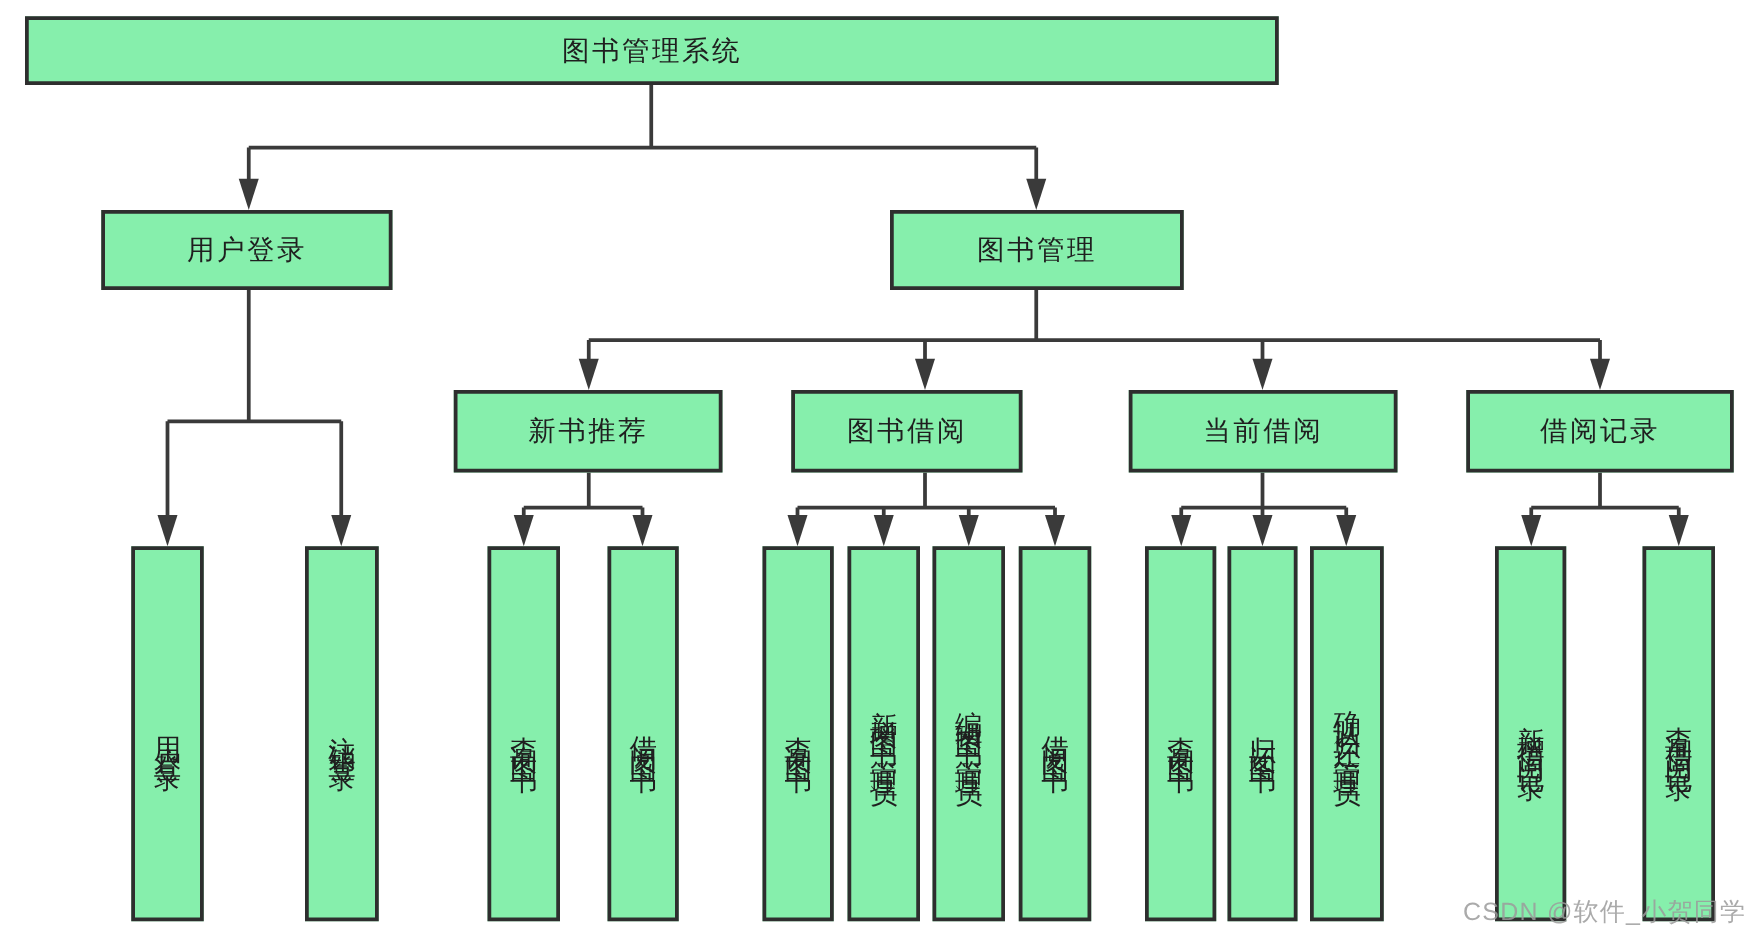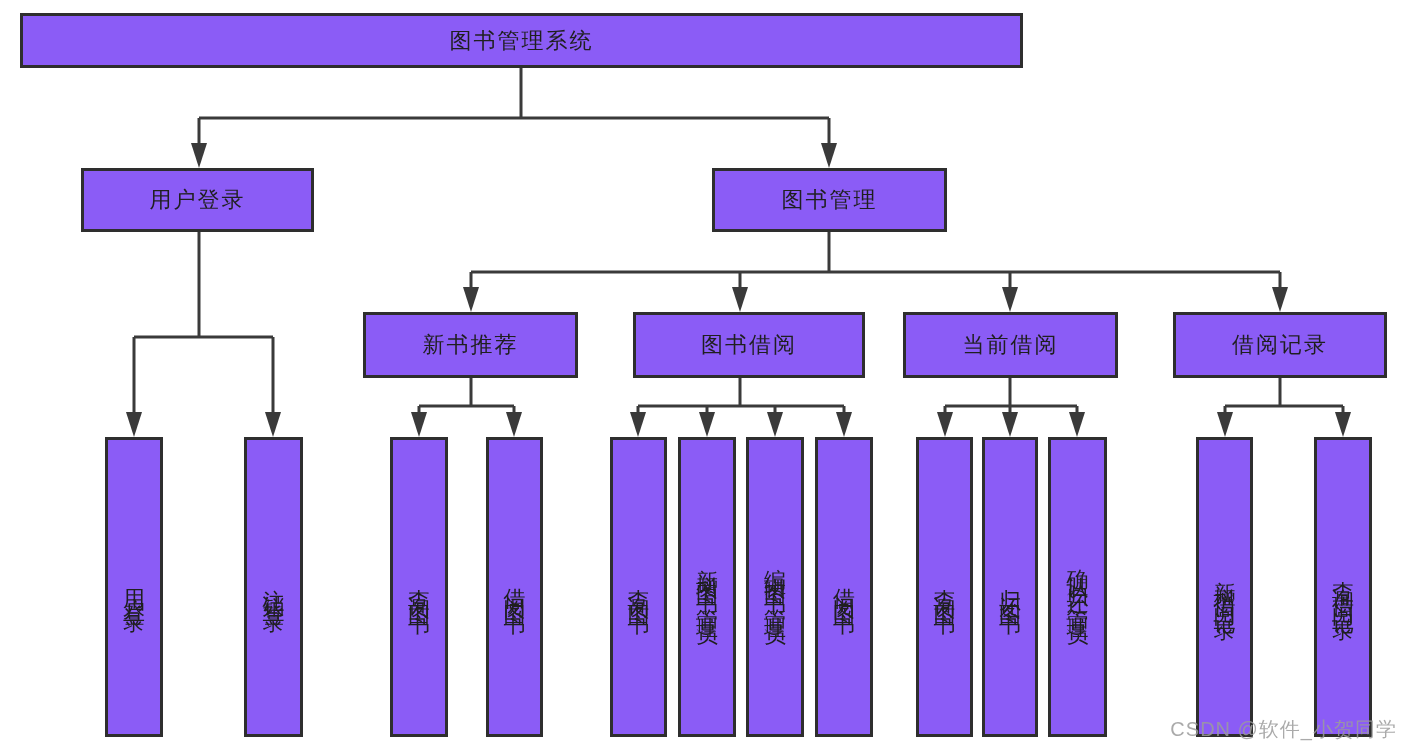--- a/index.html
+++ b/index.html
@@ -5,21 +5,21 @@
   html,body{margin:0;padding:0;background:#fff;}
   .stage{
     position:relative;width:1405px;height:747px;overflow:hidden;
     background:var(--background,#ffffff);
     font-family:"Liberation Sans",sans-serif;
   }
   svg.wires{position:absolute;left:0;top:0;width:1405px;height:747px;}
   .line{fill:none;stroke:var(--line,#3a3a3a);stroke-width:3;}
   .arrowhead{fill:var(--line,#3a3a3a);stroke:none;}
   .node{
-    position:absolute;box-sizing:border-box;background:#8b5cf6;
+    position:absolute;box-sizing:border-box;background:#86efac;
     border:3px solid var(--border,#2e2e2e);
     display:flex;align-items:center;justify-content:center;
     color:var(--text,#1f1f1f);
   }
   .node .lbl{font-size:22px;letter-spacing:2px;white-space:nowrap;}
   .vnode .lbl{
     writing-mode:vertical-rl;text-orientation:mixed;
     font-size:22px;letter-spacing:8px;white-space:nowrap;
   }
   .watermark{
@@ -89,21 +89,21 @@
   <div class="node" style="left:81px;top:168px;width:233px;height:64px;">
     <span class="lbl">用户登录</span>
   </div>
   <div class="node" style="left:712px;top:168px;width:235px;height:64px;text-align:right;">
     <span class="lbl">图书管理</span>
   </div>
 
   <div class="node" style="left:363px;top:312px;width:215px;height:66px;">
     <span class="lbl">新书推荐</span>
   </div>
-  <div class="node" style="left:633px;top:312px;width:232px;height:66px;">
+  <div class="node" style="left:633px;top:312px;width:185px;height:66px;">
     <span class="lbl">图书借阅</span>
   </div>
   <div class="node" style="left:903px;top:312px;width:215px;height:66px;">
     <span class="lbl">当前借阅</span>
   </div>
   <div class="node" style="left:1173px;top:312px;width:214px;height:66px;">
     <span class="lbl">借阅记录</span>
   </div>
 
   <div class="node vnode" style="left:105px;top:437px;width:58px;height:300px;">

